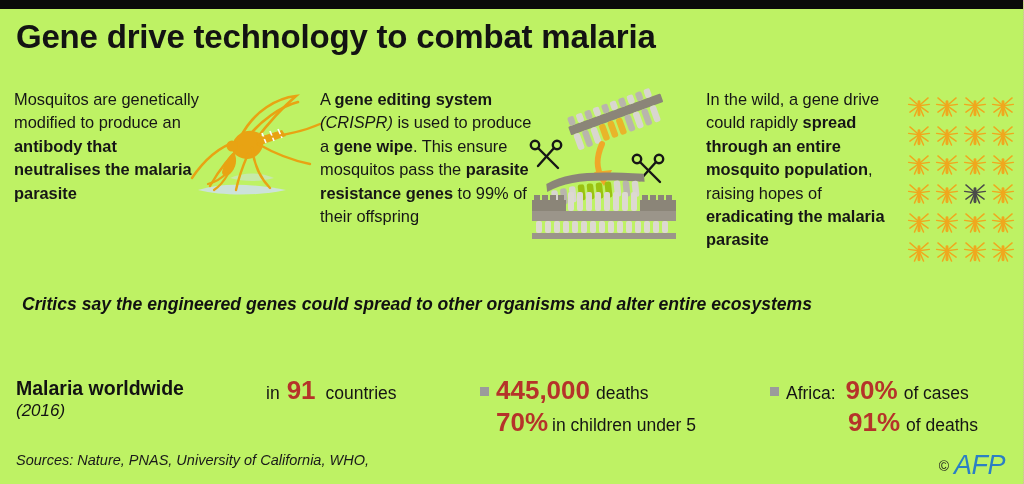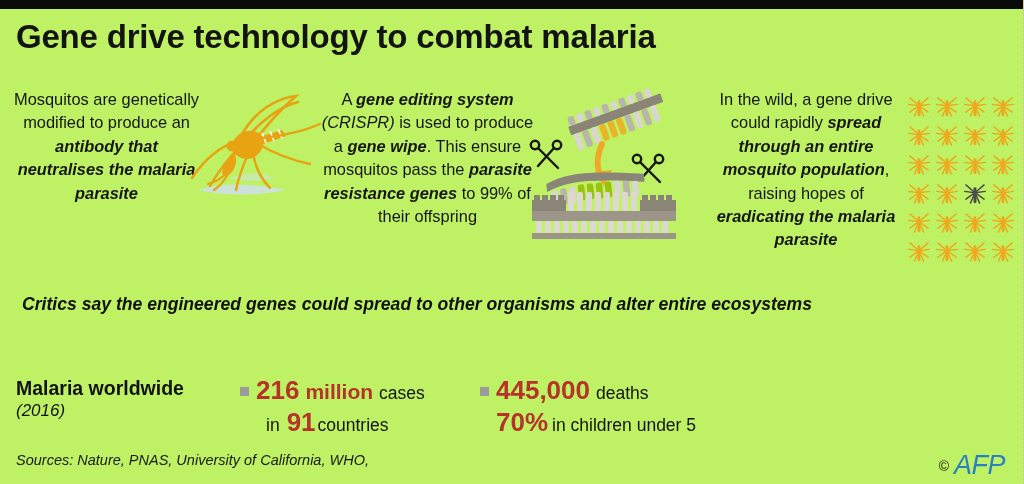--- a/index.html
+++ b/index.html
@@ -43,30 +43,29 @@
     white-space: nowrap;
   }
 
   
   .cols {
     position: absolute;
     top: 88px;
     left: 0;
     width: 1024px;
     height: 185px;
-    text-align: center;
   }
 
   .col-text {
     position: absolute;
     font-size: 16.4px;
     line-height: 23.4px;
     color: #161616;
   }
-  .col-text b { font-weight: bold; font-style: italic; }
+  .col-text b { font-weight: bold; }
   .col-text i { font-style: italic; }
 
   #col1-text { left: 14px; top: 0px;  width: 185px; }
   #col2-text { left: 320px; top: 0px; width: 215px; }
   #col3-text { left: 706px; top: 0px; width: 200px; }
 
   
   .mosquito-illo {
     position: absolute;
     left: 178px;
@@ -732,37 +731,42 @@
   </div>
 
   <div class="stats">
 
     <div class="stat-head">
       <div class="sh-title">Malaria worldwide</div>
       <div class="sh-year">(2016)</div>
     </div>
 
     <div class="stat-block" id="stat-cases">
-      <div class="stat-line">
-        <span class="bullet"></span><span class="big">216</span><span class="big-w" style="margin-left:6px;">million</span><span class="lbl" style="margin-left:6px;">cases</span>
-      </div>
       <div class="stat-line indent-1">
-        <span class="lbl">in</span><span class="big" style="margin-left:7px;">91</span><span class="lbl" style="margin-left:2px;">countries</span>
+        <span class="lbl">in</span><span class="big" style="margin-left:7px;">91</span><span class="lbl" style="margin-left:10px;">countries</span>
       </div>
     </div>
 
     <div class="stat-block" id="stat-deaths">
       <div class="stat-line">
         <span class="bullet"></span><span class="big">445,000</span><span class="lbl" style="margin-left:6px;">deaths</span>
       </div>
       <div class="stat-line indent-2">
         <span class="big">70%</span><span class="lbl" style="margin-left:4px;">in children under 5</span>
       </div>
     </div>
 
+    <div class="stat-block" id="stat-africa">
+      <div class="stat-line">
+        <span class="bullet"></span><span class="lbl">Africa:</span><span class="big" style="margin-left:10px;">90%</span><span class="lbl" style="margin-left:6px;">of cases</span>
+      </div>
+      <div class="stat-line indent-3">
+        <span class="big">91%</span><span class="lbl" style="margin-left:6px;">of deaths</span>
+      </div>
+    </div>
 
   </div>
 
   <div class="footer-sources">Sources: Nature, PNAS, University of California, WHO,</div>
 
   <div class="afp-logo">
     <span class="afp-c">©</span>
     <span class="afp-mark">AFP</span>
   </div>
 

